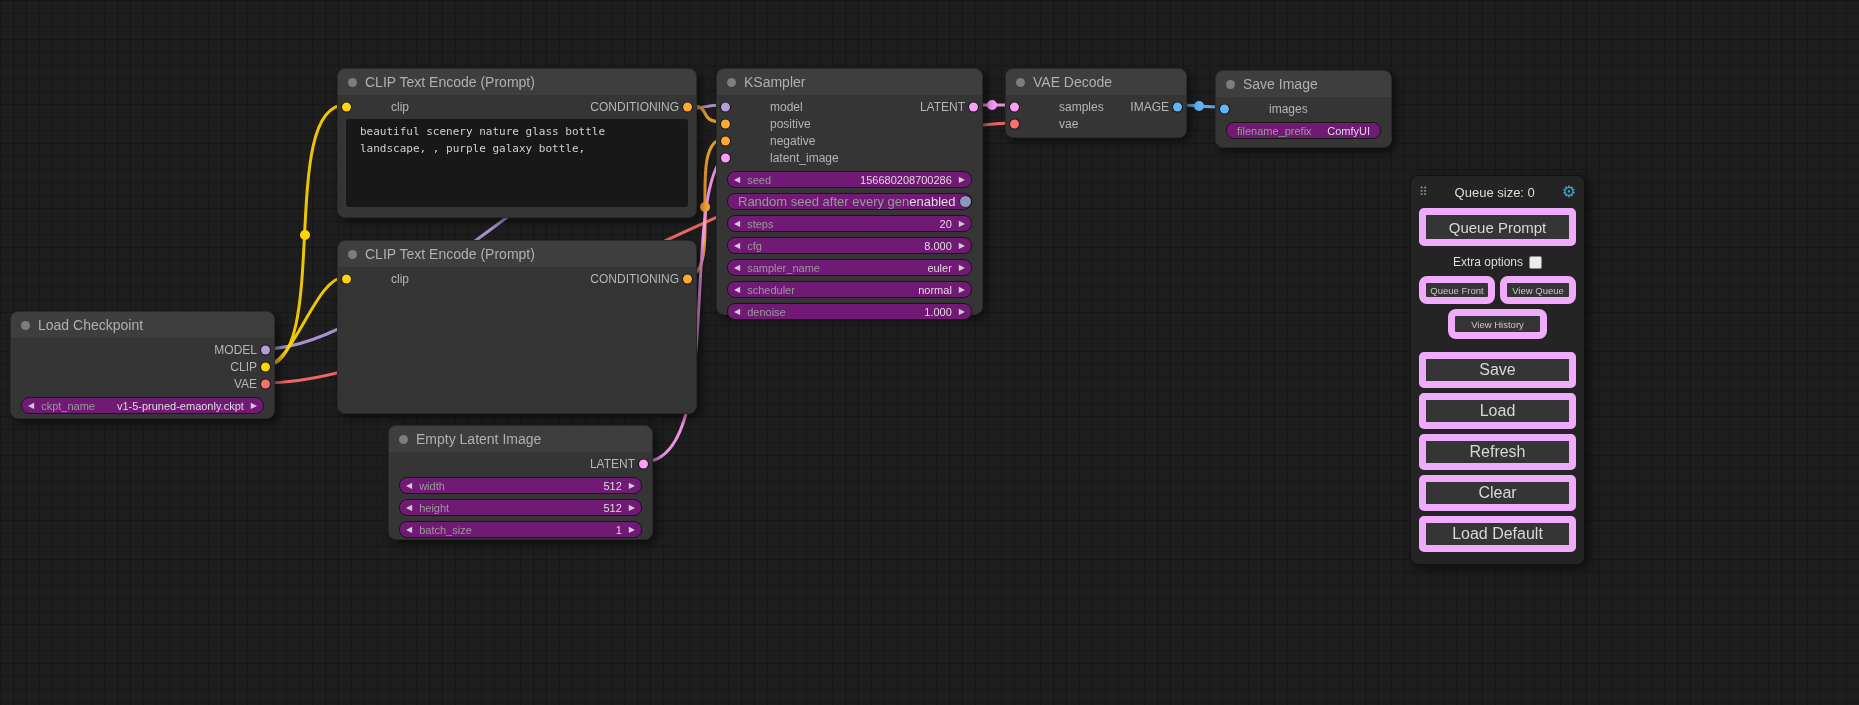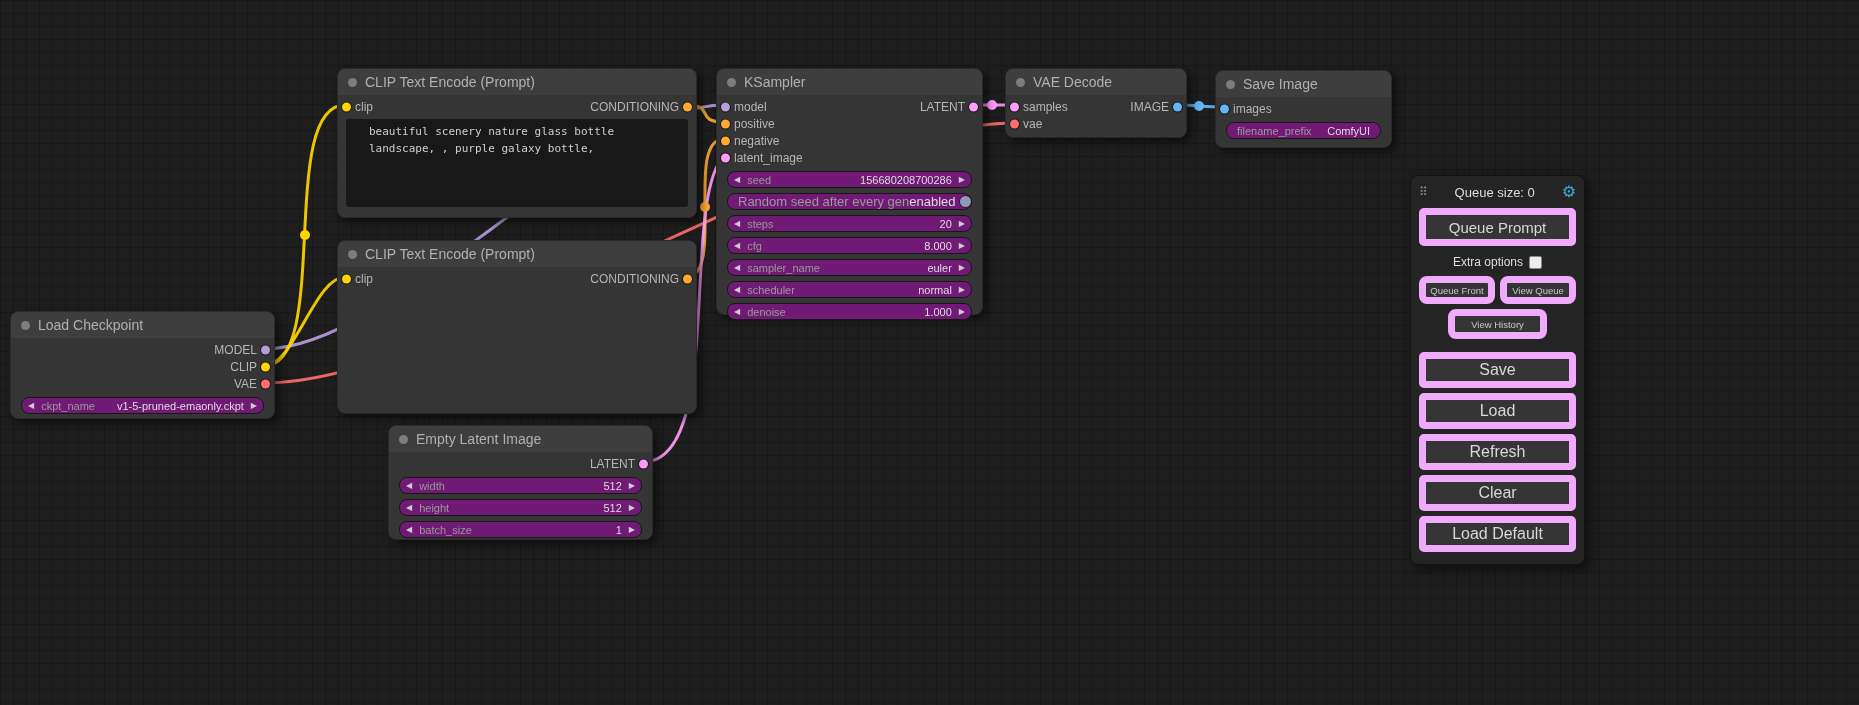--- a/index.html
+++ b/index.html
@@ -25,21 +25,21 @@
     box-shadow:4px 4px 10px rgba(0,0,0,0.55);
     border:1px solid #2a2a2a;
   }
   .n-title{
     height:26px;display:flex;align-items:center;gap:8px;padding:0 10px;
     background:#3e3e3e;border-radius:7px 7px 0 0;
     color:#b0b0b0;font-size:14px;white-space:nowrap;cursor:move;
   }
   .t-dot{width:9px;height:9px;border-radius:50%;background:#7d7d7d;flex:0 0 auto;}
   .rows{padding-top:3px;position:relative;}
-  .row{height:17px;position:relative;display:flex;align-items:center;font-size:12px;color:#b5b5b5;}
+  .row{height:17px;position:relative;display:flex;align-items:center;font-size:12px;color:#b5b5b5;padding-left:36px;}
   .lbl-in{margin-left:17px;white-space:nowrap;}
   .lbl-out{margin-left:auto;margin-right:17px;white-space:nowrap;}
   .port{
     position:absolute;top:50%;width:9px;height:9px;border-radius:50%;
     transform:translateY(-50%);box-shadow:0 0 0 1px rgba(0,0,0,0.5);cursor:crosshair;
   }
   .port.in{left:4px;}
   .port.out{right:4px;}
 
   .widget{
@@ -48,21 +48,21 @@
     font-size:11px;color:#999;cursor:pointer;white-space:nowrap;
   }
   .arrow{font-size:8px;color:#ccc;line-height:1;flex:0 0 auto;}
   .wlabel{margin-left:7px;}
   .wvalue{margin-left:auto;margin-right:7px;color:#ddd;}
   .widget.noarrow .wlabel{margin-left:4px;}
   .widget.noarrow .wvalue{margin-right:4px;}
   .widget.toggle{font-size:13px;}
   .knob{width:11px;height:11px;border-radius:50%;flex:0 0 auto;margin-right:-3px;box-shadow:0 0 0 1px rgba(0,0,0,0.4);}
   .textbox{
-    margin:4px 8px 8px;background:#181818;border-radius:3px;padding:5px 23px;
+    margin:4px 8px 8px;background:#181818;border-radius:3px;padding:5px 14px;
     font-family:"DejaVu Sans Mono",monospace;font-size:11px;line-height:1.5;
     color:#cfcfcf;white-space:pre-wrap;overflow:hidden;cursor:text;
   }
 
   #queue-panel{
     position:absolute;left:1410px;top:175px;width:157px;z-index:3;
     background:#242424;border:1px solid #121212;border-radius:8px;
     padding:6px 8px 12px;box-shadow:4px 4px 12px rgba(0,0,0,0.55);
     color:#ddd;
   }

